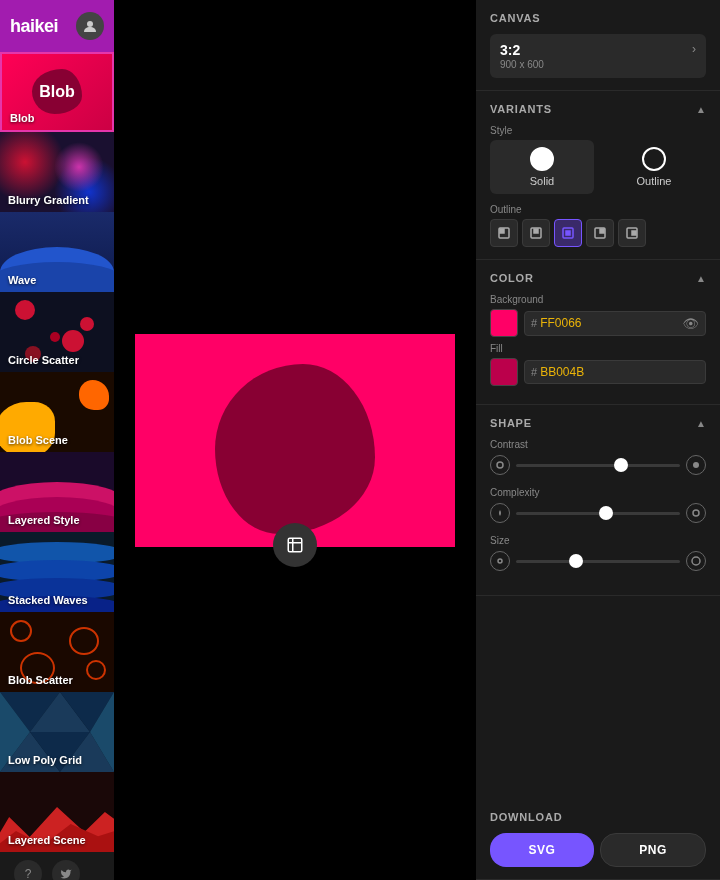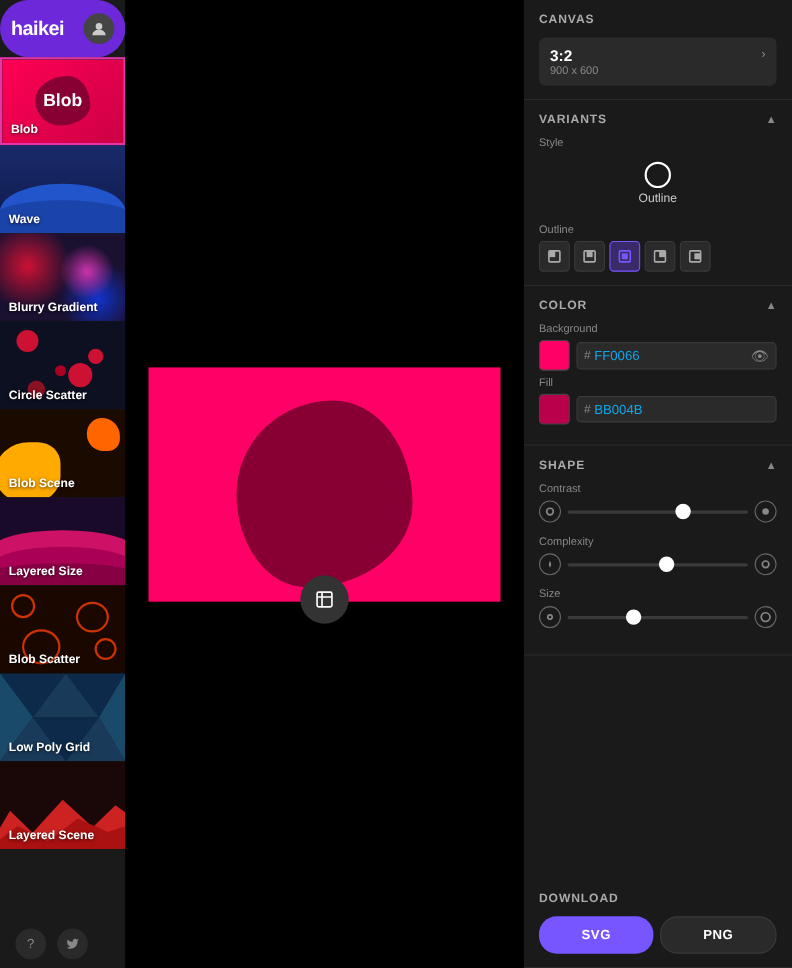--- a/index.html
+++ b/index.html
@@ -22,23 +22,22 @@
       overflow-y: auto;
       flex-shrink: 0;
     }
     .sidebar::-webkit-scrollbar { width: 0; }
 
     .header {
       display: flex;
       align-items: center;
       justify-content: space-between;
       padding: 12px 10px;
-      background: #6d28d9;
+      background: #a21caf;
       flex-shrink: 0;
-      border-radius: 26px;
     }
     .logo {
       font-size: 18px;
       font-weight: 700;
       color: #fff;
       letter-spacing: -0.5px;
     }
     .avatar-icon {
       width: 28px;
       height: 28px;
@@ -275,21 +274,21 @@
       align-items: center;
       background: #2a2a2a;
       border-radius: 4px;
       padding: 4px 6px;
       border: 1px solid #3a3a3a;
     }
     .hash-sign { color: #888; font-size: 11px; margin-right: 3px; }
     .color-hex-input {
       background: transparent;
       border: none;
-      color: #0ea5e9;
+      color: #eab308;
       font-size: 12px;
       width: 70px;
       outline: none;
     }
     .eye-btn {
       background: none;
       border: none;
       color: #888;
       cursor: pointer;
       font-size: 13px;
@@ -414,34 +413,34 @@
   </div>
 
   <div class="pattern-item active">
     <div class="thumb-blob" style="width:100%;height:100%;position:absolute;top:0;left:0;background:linear-gradient(135deg,#ff0055,#cc0044);">
       <div class="blob-circle"></div>
     </div>
     <span class="pattern-label">Blob</span>
   </div>
 
   <div class="pattern-item">
-    <div style="width:100%;height:100%;position:absolute;top:0;left:0;background:linear-gradient(180deg,#1a2a6a,#0d1a4a);">
-      <div style="position:absolute;bottom:0;left:0;width:100%;height:45px;background:#2255cc;border-radius:60% 60% 0 0 / 30px 30px 0 0;"></div>
-      <div style="position:absolute;bottom:0;left:-5%;width:110%;height:30px;background:#1a44aa;border-radius:50% 50% 0 0;"></div>
-    </div>
-    <span class="pattern-label">Wave</span>
-  </div>
-
-  <div class="pattern-item">
     <div style="width:100%;height:100%;position:absolute;top:0;left:0;background:#1a1030;overflow:hidden;">
       <div style="position:absolute;top:-10px;left:-15px;width:80px;height:80px;background:radial-gradient(circle,#cc1133 0%,transparent 70%);border-radius:50%;"></div>
       <div style="position:absolute;bottom:-15px;right:-10px;width:70px;height:70px;background:radial-gradient(circle,#1133cc 0%,transparent 70%);border-radius:50%;"></div>
       <div style="position:absolute;top:10px;right:10px;width:50px;height:50px;background:radial-gradient(circle,#cc33aa 0%,transparent 70%);border-radius:50%;"></div>
     </div>
     <span class="pattern-label">Blurry Gradient</span>
+  </div>
+
+  <div class="pattern-item">
+    <div style="width:100%;height:100%;position:absolute;top:0;left:0;background:linear-gradient(180deg,#1a2a6a,#0d1a4a);">
+      <div style="position:absolute;bottom:0;left:0;width:100%;height:45px;background:#2255cc;border-radius:60% 60% 0 0 / 30px 30px 0 0;"></div>
+      <div style="position:absolute;bottom:0;left:-5%;width:110%;height:30px;background:#1a44aa;border-radius:50% 50% 0 0;"></div>
+    </div>
+    <span class="pattern-label">Wave</span>
   </div>
 
   <div class="pattern-item">
     <div style="width:100%;height:100%;position:absolute;top:0;left:0;background:#0d1020;">
       <div style="position:absolute;top:8px;left:15px;width:20px;height:20px;background:#cc1133;border-radius:50%;"></div>
       <div style="position:absolute;top:25px;right:20px;width:14px;height:14px;background:#cc1133;border-radius:50%;"></div>
       <div style="position:absolute;bottom:10px;left:25px;width:16px;height:16px;background:#881122;border-radius:50%;"></div>
       <div style="position:absolute;bottom:20px;right:30px;width:22px;height:22px;background:#cc1133;border-radius:50%;"></div>
       <div style="position:absolute;top:40px;left:50px;width:10px;height:10px;background:#aa0022;border-radius:50%;"></div>
     </div>
@@ -455,23 +454,32 @@
     </div>
     <span class="pattern-label">Blob Scene</span>
   </div>
 
   <div class="pattern-item">
     <div style="width:100%;height:100%;position:absolute;top:0;left:0;background:#1a0a2a;">
       <div style="position:absolute;bottom:0;left:-10%;width:120%;height:50px;background:#cc1166;border-radius:50% 50% 0 0 / 20px 20px 0 0;"></div>
       <div style="position:absolute;bottom:0;left:-10%;width:120%;height:35px;background:#aa0055;border-radius:50% 50% 0 0 / 20px 20px 0 0;"></div>
       <div style="position:absolute;bottom:0;left:-10%;width:120%;height:20px;background:#880044;border-radius:50% 50% 0 0 / 10px 10px 0 0;"></div>
     </div>
-    <span class="pattern-label">Layered Size</span>
-  </div>
-
+    <span class="pattern-label">Layered Style</span>
+  </div>
+
+  <div class="pattern-item">
+    <div style="width:100%;height:100%;position:absolute;top:0;left:0;background:#0a1a2a;">
+      <div style="position:absolute;top:10px;left:-10%;width:120%;height:22px;background:#1155aa;border-radius:50%;"></div>
+      <div style="position:absolute;top:28px;left:-10%;width:120%;height:22px;background:#0d44aa;border-radius:50%;"></div>
+      <div style="position:absolute;top:46px;left:-10%;width:120%;height:22px;background:#0a3399;border-radius:50%;"></div>
+      <div style="position:absolute;top:64px;left:-10%;width:120%;height:22px;background:#082288;border-radius:50%;"></div>
+    </div>
+    <span class="pattern-label">Stacked Waves</span>
+  </div>
 
   <div class="pattern-item">
     <div style="width:100%;height:100%;position:absolute;top:0;left:0;background:#1a0800;">
       <div style="position:absolute;top:8px;left:10px;width:22px;height:22px;border:2px solid #cc3300;border-radius:50%;"></div>
       <div style="position:absolute;top:15px;right:15px;width:30px;height:28px;border:2px solid #cc3300;border-radius:50%;"></div>
       <div style="position:absolute;bottom:8px;left:20px;width:35px;height:32px;border:2px solid #cc3300;border-radius:50%;"></div>
       <div style="position:absolute;bottom:12px;right:8px;width:20px;height:20px;border:2px solid #cc3300;border-radius:50%;"></div>
     </div>
     <span class="pattern-label">Blob Scatter</span>
   </div>
@@ -539,20 +547,24 @@
     </button>
   </div>
 
   <div class="panel-section">
     <div class="section-header">
       <span class="section-title">VARIANTS</span>
       <span class="chevron-icon">▲</span>
     </div>
     <div class="color-label-sm">Style</div>
     <div class="style-row">
+      <div class="style-option active">
+        <div class="style-circle"></div>
+        <span class="style-label">Solid</span>
+      </div>
       <div class="style-option">
         <div class="style-circle outline"></div>
         <span class="style-label">Outline</span>
       </div>
     </div>
     <div class="color-label-sm">Outline</div>
     <div class="position-row">
       <button class="pos-btn">
         <svg width="12" height="12" viewBox="0 0 12 12" fill="none" stroke="#aaa" stroke-width="1.5">
           <rect x="1" y="1" width="10" height="10" rx="1"></rect>

